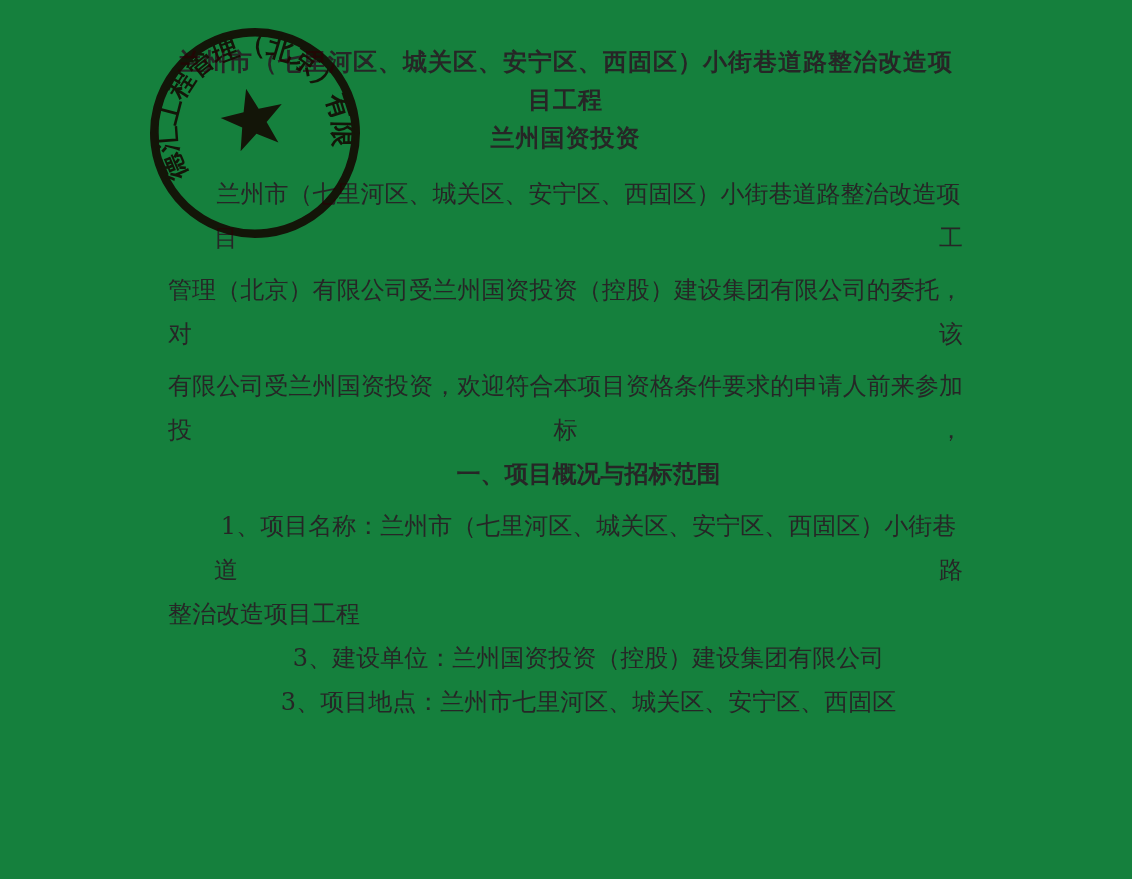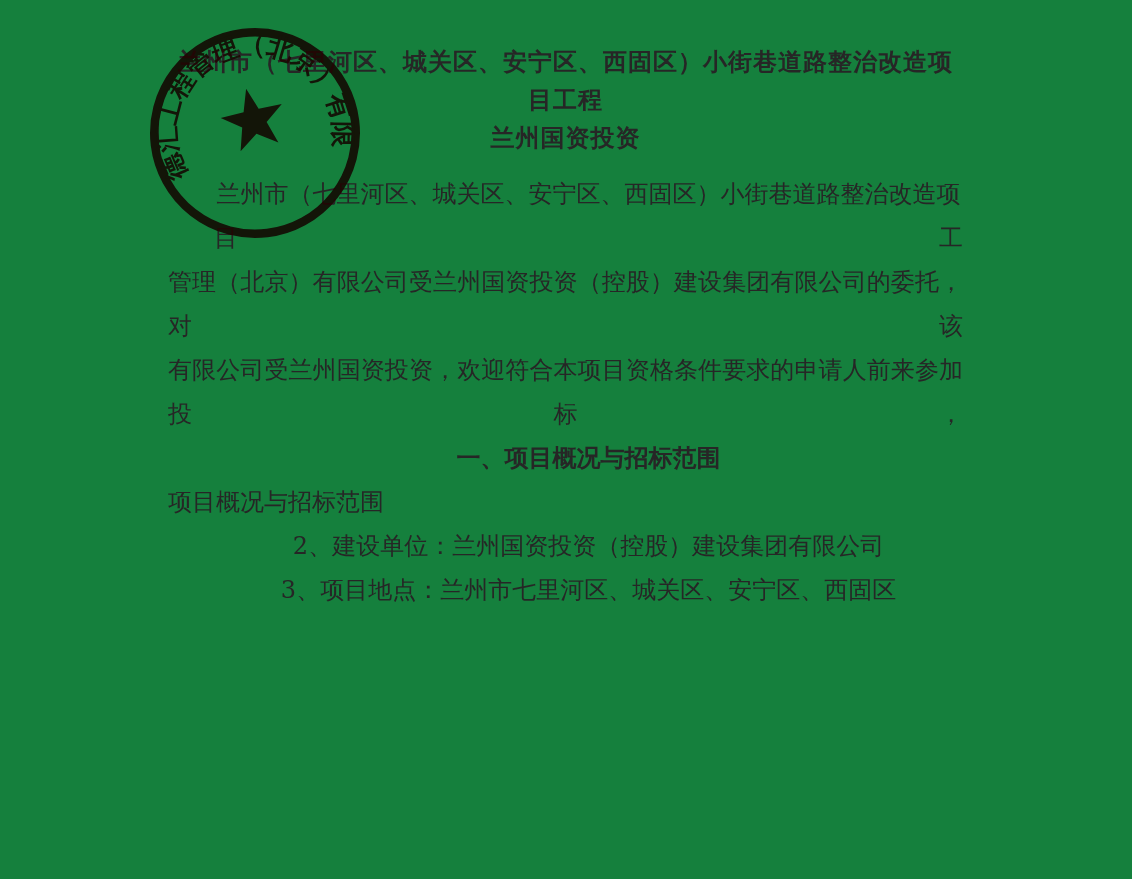--- a/index.html
+++ b/index.html
@@ -30,20 +30,21 @@
   .body-block { margin-top: 15px; }
   .bline {
     font-size: 24px;
     line-height: 44px;
     white-space: nowrap;
   }
   .j {
     white-space: normal;
     text-align: justify;
     text-align-last: justify;
+    margin-top: 8px;
     -moz-text-align-last: justify;
   }
   .ind { padding-left: 46px; text-align: center; }
   .bold { font-weight: bold; }
   .seal {
     position: absolute;
     left: 142px; top: 14px;
     mix-blend-mode: multiply;
     opacity: 0.93;
     pointer-events: none;
@@ -63,23 +64,24 @@
     <div class="title-line">兰州市（七里河区、城关区、安宁区、西固区）小街巷道路整治改造项目工程</div>
     <div class="title-line">兰州国资投资</div>
 
     <div class="body-block">
       <div class="bline j ind">兰州市（七里河区、城关区、安宁区、西固区）小街巷道路整治改造项目工</div>
       <div class="bline j">管理（北京）有限公司受兰州国资投资（控股）建设集团有限公司的委托，对该</div>
       <div class="bline j">有限公司受兰州国资投资，欢迎符合本项目资格条件要求的申请人前来参加投标，</div>
 
       <div class="bline bold ind">一、项目概况与招标范围</div>
 
-      <div class="bline">项目概况与招标范围</div>
+      <div class="bline j ind">1、项目名称：兰州市（七里河区、城关区、安宁区、西固区）小街巷道路</div>
+      <div class="bline">整治改造项目工程</div>
 
-      <div class="bline ind">2、建设单位：兰州国资投资（控股）建设集团有限公司</div>
+      <div class="bline ind">3、建设单位：兰州国资投资（控股）建设集团有限公司</div>
 
       <div class="bline ind">3、项目地点：兰州市七里河区、城关区、安宁区、西固区</div>
 
     </div>
   </div>
 
   <svg class="seal" width="226" height="238" viewBox="0 0 240 240" aria-hidden="true">
     <g transform="rotate(-7 120 120)">
       <circle cx="120" cy="120" r="107" fill="none" stroke="#e1180c" stroke-width="9"></circle>
       <polygon fill="#e1180c" transform="rotate(-6 120 107)" points="120,72 111.8,95.7 86.7,96.2 106.7,111.3 99.4,135.3 120,121 140.6,135.3 133.3,111.3 153.3,96.2 128.2,95.7"></polygon>

